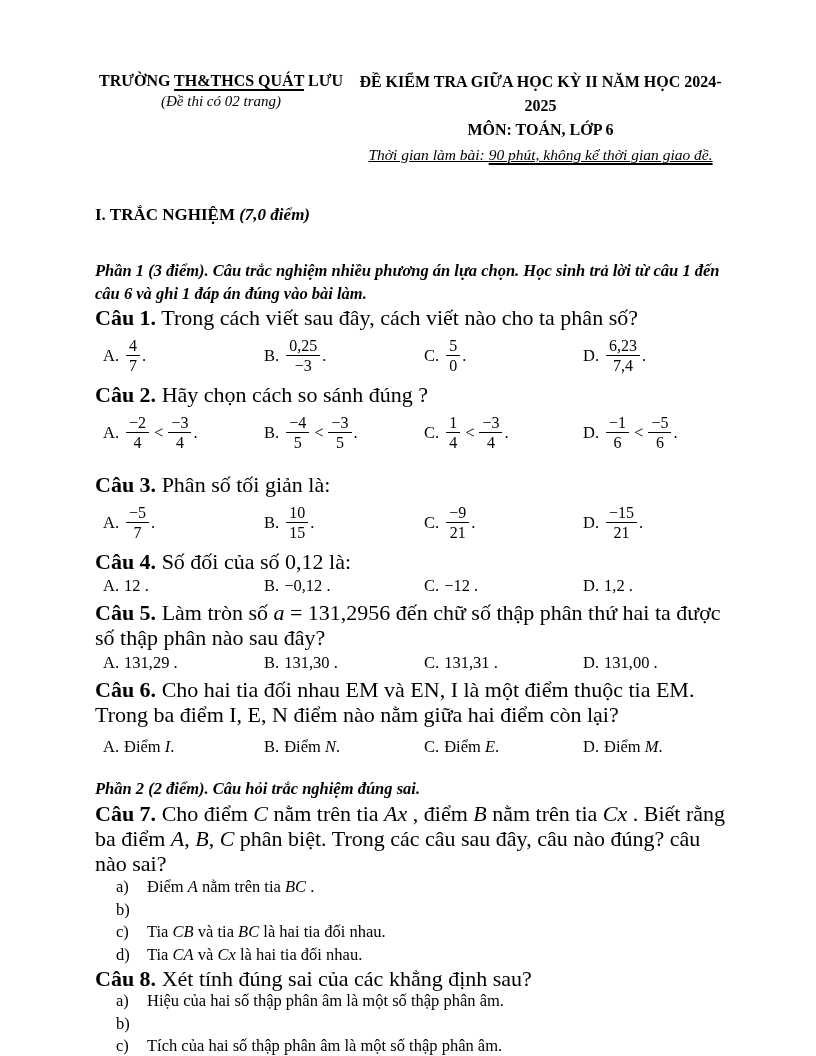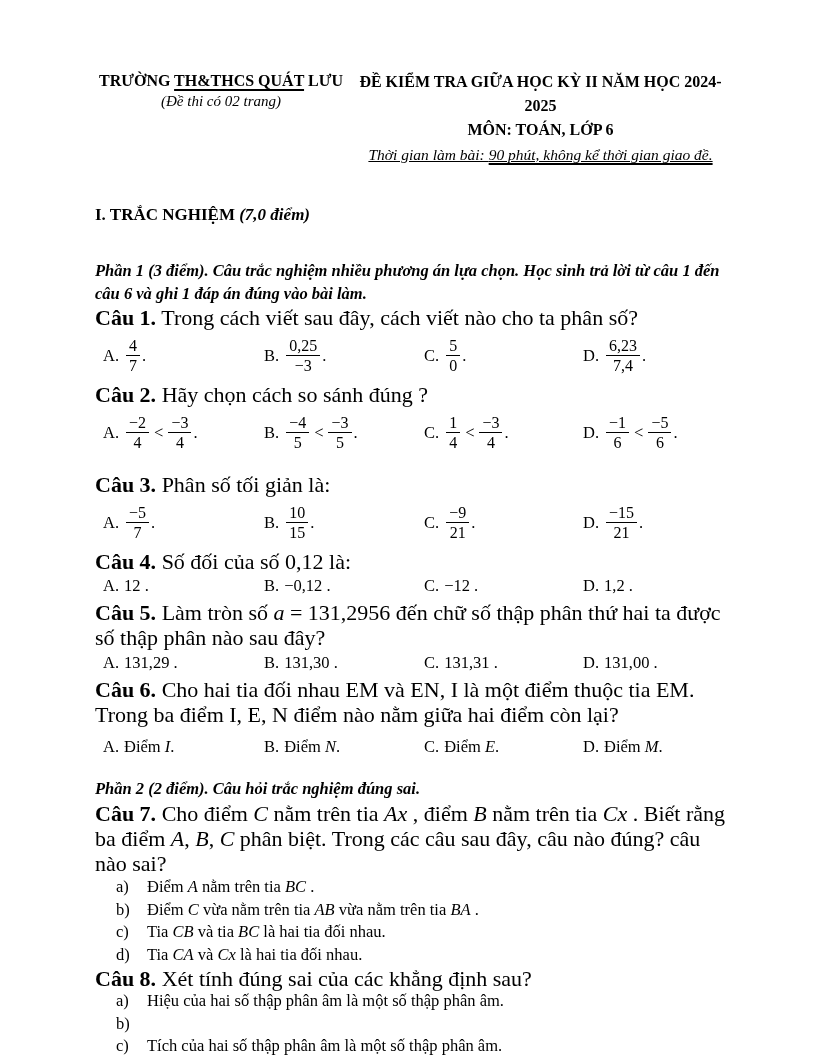--- a/index.html
+++ b/index.html
@@ -292,21 +292,20 @@
 
   <div class="part-heading part2-heading">Phần 2 (2 điểm). Câu hỏi trắc nghiệm đúng sai.</div>
 
   <p class="qtext tall"><span class="qlabel">Câu 7.</span> <span><span>Cho điểm </span><span class="it">C</span><span> nằm trên tia </span><span class="it">Ax</span><span> , điểm </span><span class="it">B</span><span> nằm trên tia </span><span class="it">Cx</span><span> . Biết rằng ba điểm </span><span class="it">A</span><span>, </span><span class="it">B</span><span>, </span><span class="it">C</span><span> phân biệt. Trong các câu sau đây, câu nào đúng? câu nào sai?</span></span></p>
   <div class="ditem">
       <span class="dmark">a)</span>
       <span><span>Điểm </span><span class="it">A</span><span> nằm trên tia </span><span class="it">BC</span><span> .</span></span>
     </div>
   <div class="ditem">
       <span class="dmark">b)</span>
-      <span><span>Điểm </span><span class="it">C</span><span> vừa nằm trên tia </span><span class="it">AB</span><span> vừa nằm trên tia </span><span class="it">BA</span><span> .</span></span>
     </div>
   <div class="ditem">
       <span class="dmark">c)</span>
       <span><span>Tia </span><span class="it">CB</span><span> và tia </span><span class="it">BC</span><span> là hai tia đối nhau.</span></span>
     </div>
   <div class="ditem">
       <span class="dmark">d)</span>
       <span><span>Tia </span><span class="it">CA</span><span> và </span><span class="it">Cx</span><span> là hai tia đối nhau.</span></span>
     </div>
 

